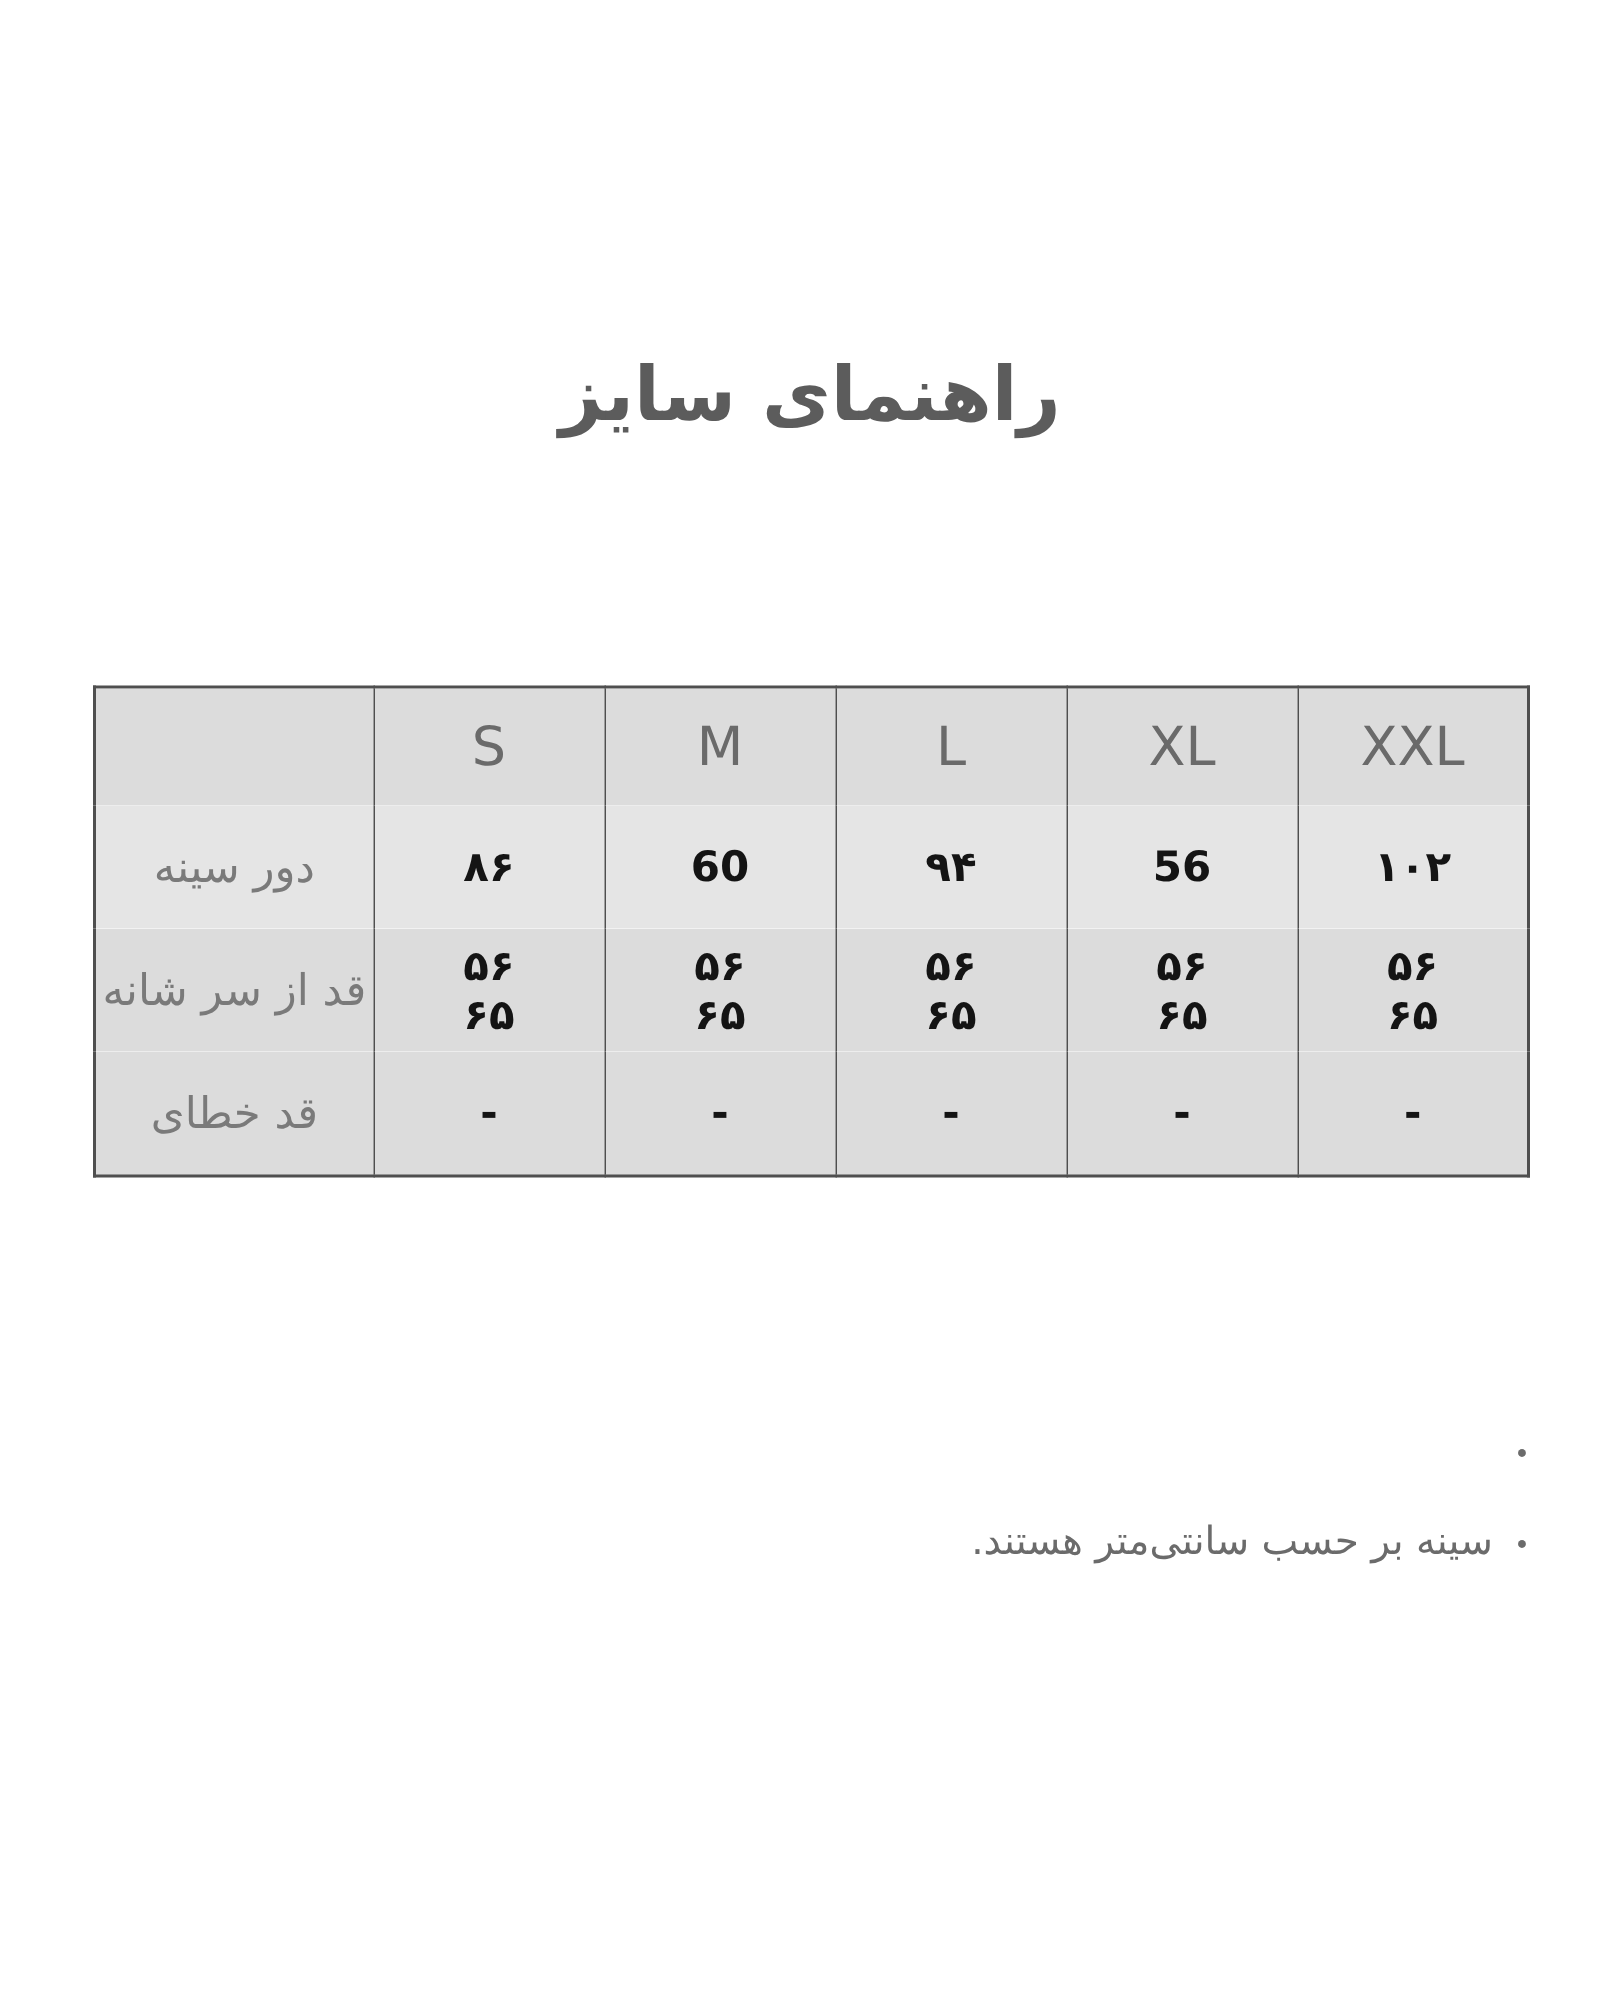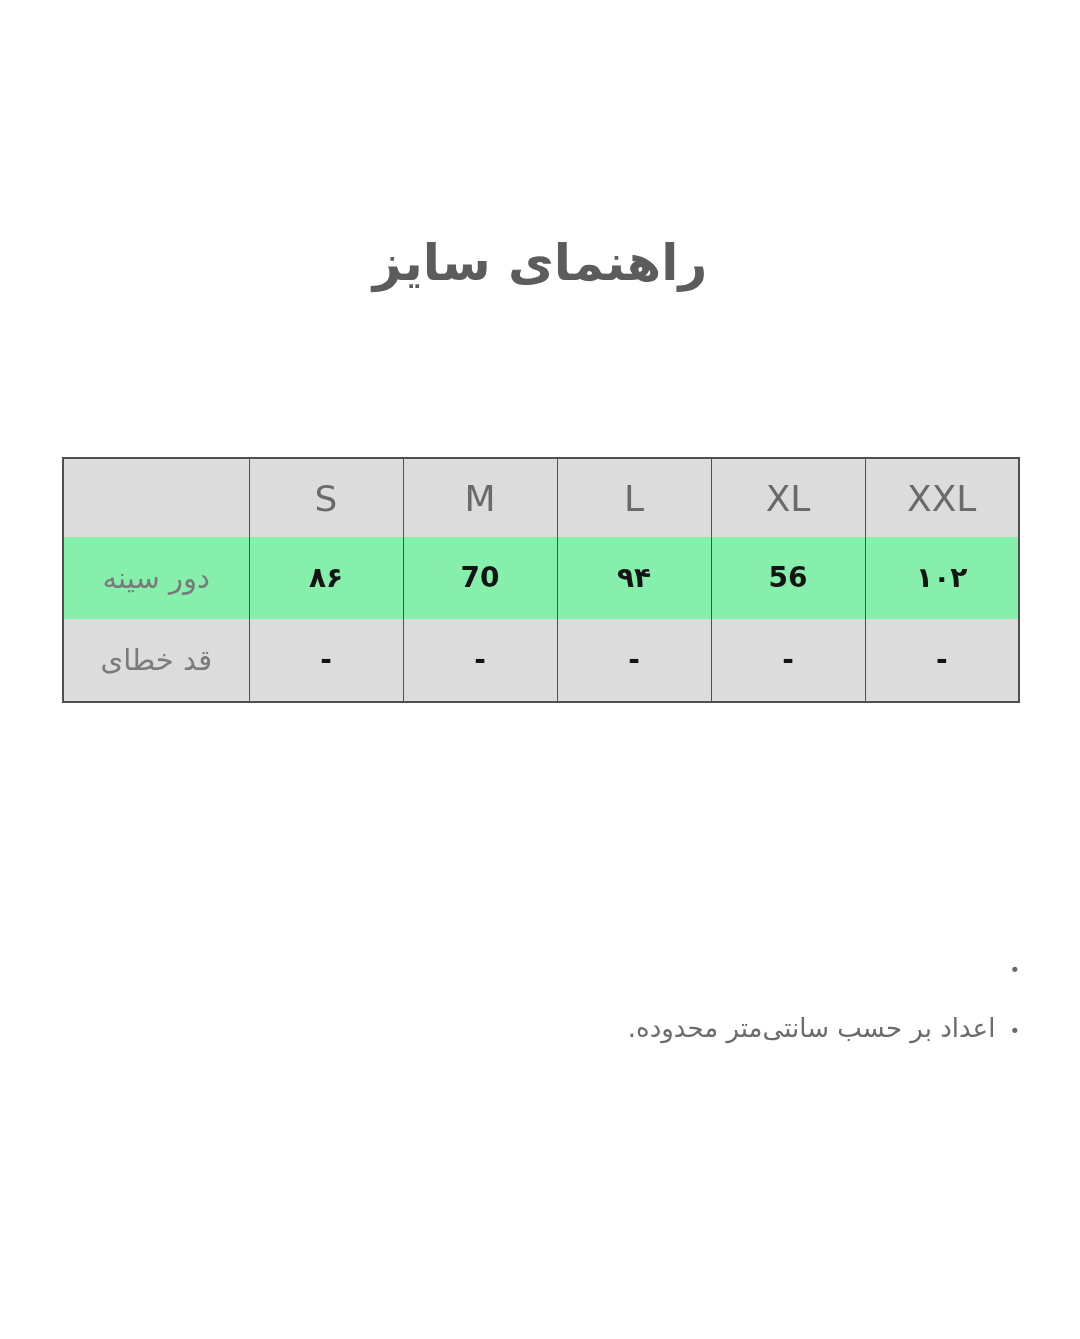--- a/index.html
+++ b/index.html
@@ -49,21 +49,21 @@
   .size-table thead th {
     height: 78px;
     background: #dcdcdc;
     font-size: 36px;
     font-weight: normal;
     color: #6a6a6a;
   }
   .size-table tbody td {
     height: 82px;
   }
-  .size-table tbody tr.row-light td { background: #86efac; }
+  .size-table tbody tr.row-light td { background: #e5e5e5; }
   .size-table tbody tr.row-dark  td { background: #dcdcdc; }
   td.row-label {
     font-size: 29px;
     color: #7a7a7a;
     direction: rtl;
   }
   td.value {
     font-size: 28px;
     font-weight: bold;
     color: #141414;
@@ -117,39 +117,52 @@
         <th>M</th>
         <th>L</th>
         <th>XL</th>
         <th>XXL</th>
       </tr>
     </thead>
     <tbody>
       <tr class="row-light">
         <td class="row-label">دور سینه</td>
         <td class="value">۸۶</td>
-        <td class="value">70</td>
+        <td class="value">60</td>
         <td class="value">۹۴</td>
         <td class="value">56</td>
         <td class="value">۱۰۲</td>
+      </tr>
+      <tr class="row-dark">
+        <td class="row-label">قد از سر شانه</td>
+        <td class="value">۵۶
+۶۵</td>
+        <td class="value">۵۶
+۶۵</td>
+        <td class="value">۵۶
+۶۵</td>
+        <td class="value">۵۶
+۶۵</td>
+        <td class="value">۵۶
+۶۵</td>
       </tr>
       <tr class="row-dark">
         <td class="row-label">قد خطای</td>
         <td class="value">-</td>
         <td class="value">-</td>
         <td class="value">-</td>
         <td class="value">-</td>
         <td class="value">-</td>
       </tr>
     </tbody>
   </table>
 
   <div class="notes">
     <div class="note">
       <span class="bullet">•</span>
     </div>
     <div class="note">
       <span class="bullet">•</span>
-      <span class="note-text">اعداد بر حسب سانتی‌متر محدوده.</span>
+      <span class="note-text">سینه بر حسب سانتی‌متر هستند.</span>
     </div>
   </div>
 
 </div>
 
 </body></html>

